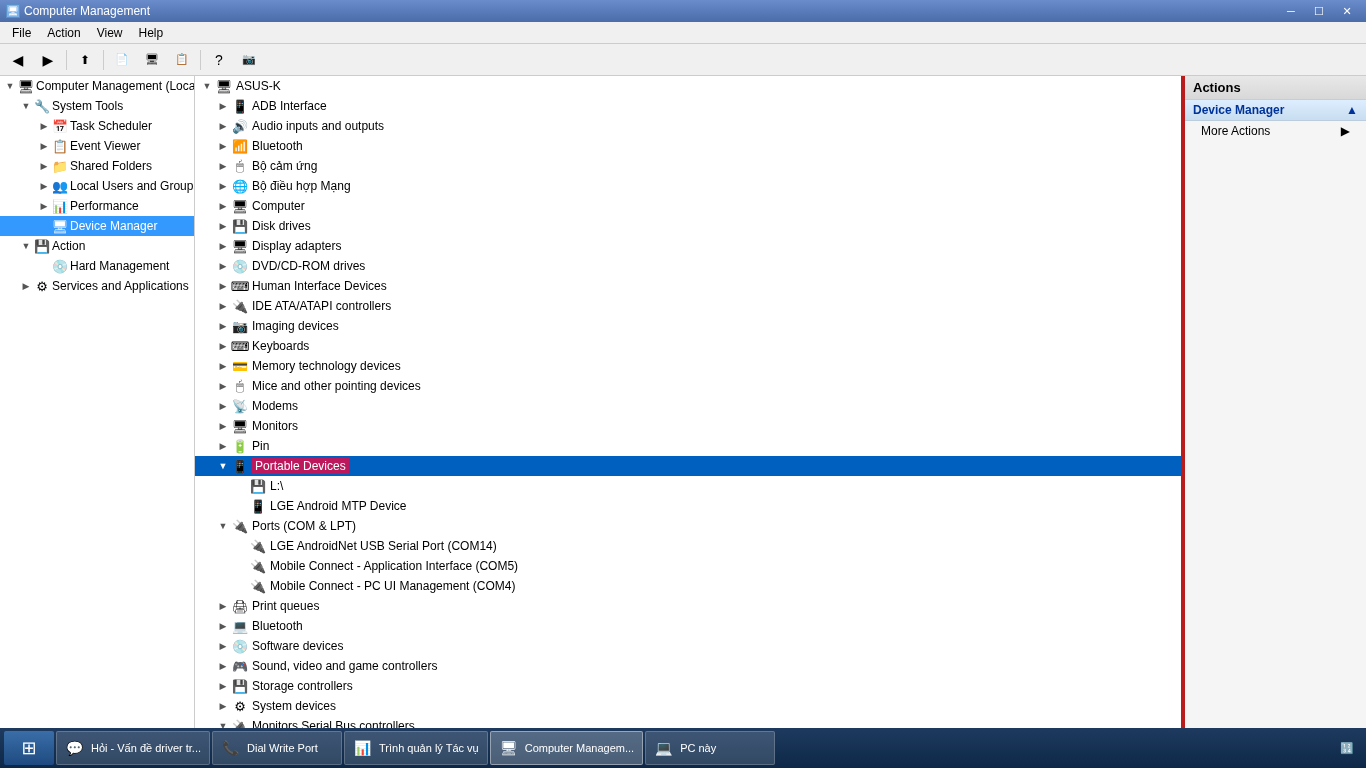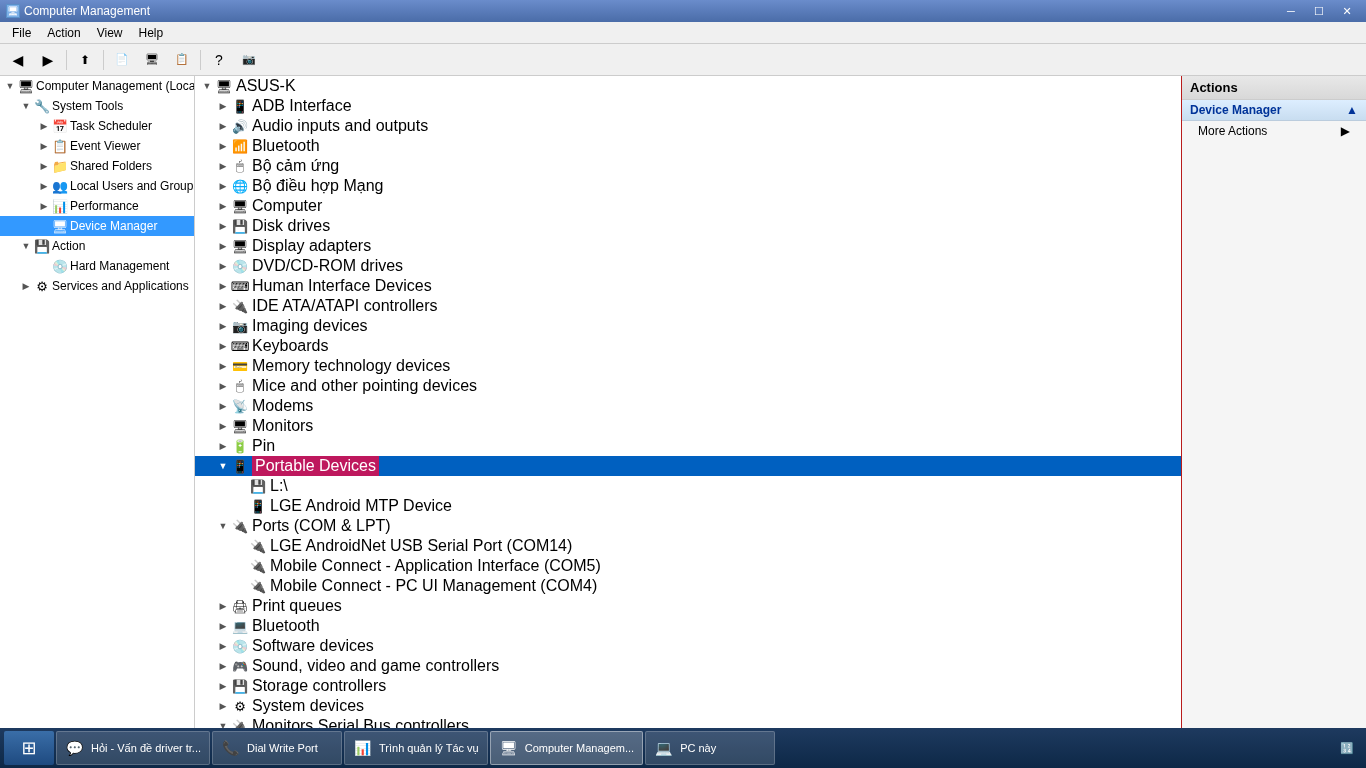--- a/index.html
+++ b/index.html
@@ -101,27 +101,27 @@
     .device-row {
       display: flex;
       align-items: center;
       height: 20px;
       cursor: pointer;
       padding-left: 0;
     }
 
     .dev-expander { width: 16px; height: 16px; display: flex; align-items: center; justify-content: center; font-size: 9px; color: #555; flex-shrink: 0; }
     .dev-icon { width: 18px; height: 18px; margin-right: 3px; display: flex; align-items: center; justify-content: center; flex-shrink: 0; font-size: 13px; }
-    .dev-label { font-size: 16px; }
+    .dev-label { font-size: 12px; }
 
     
     #right-panel {
       width: 185px;
       background: #f5f5f5;
-      border-left: 1px solid #b91c1c;
+      border-left: 4px solid #b91c1c;
       overflow-y: auto;
     }
     .actions-header {
       background: linear-gradient(to bottom, #e8e8e8, #d8d8d8);
       border-bottom: 1px solid #ccc;
       padding: 4px 8px;
       font-size: 13px;
       font-weight: bold;
     }
     .actions-section-header {

